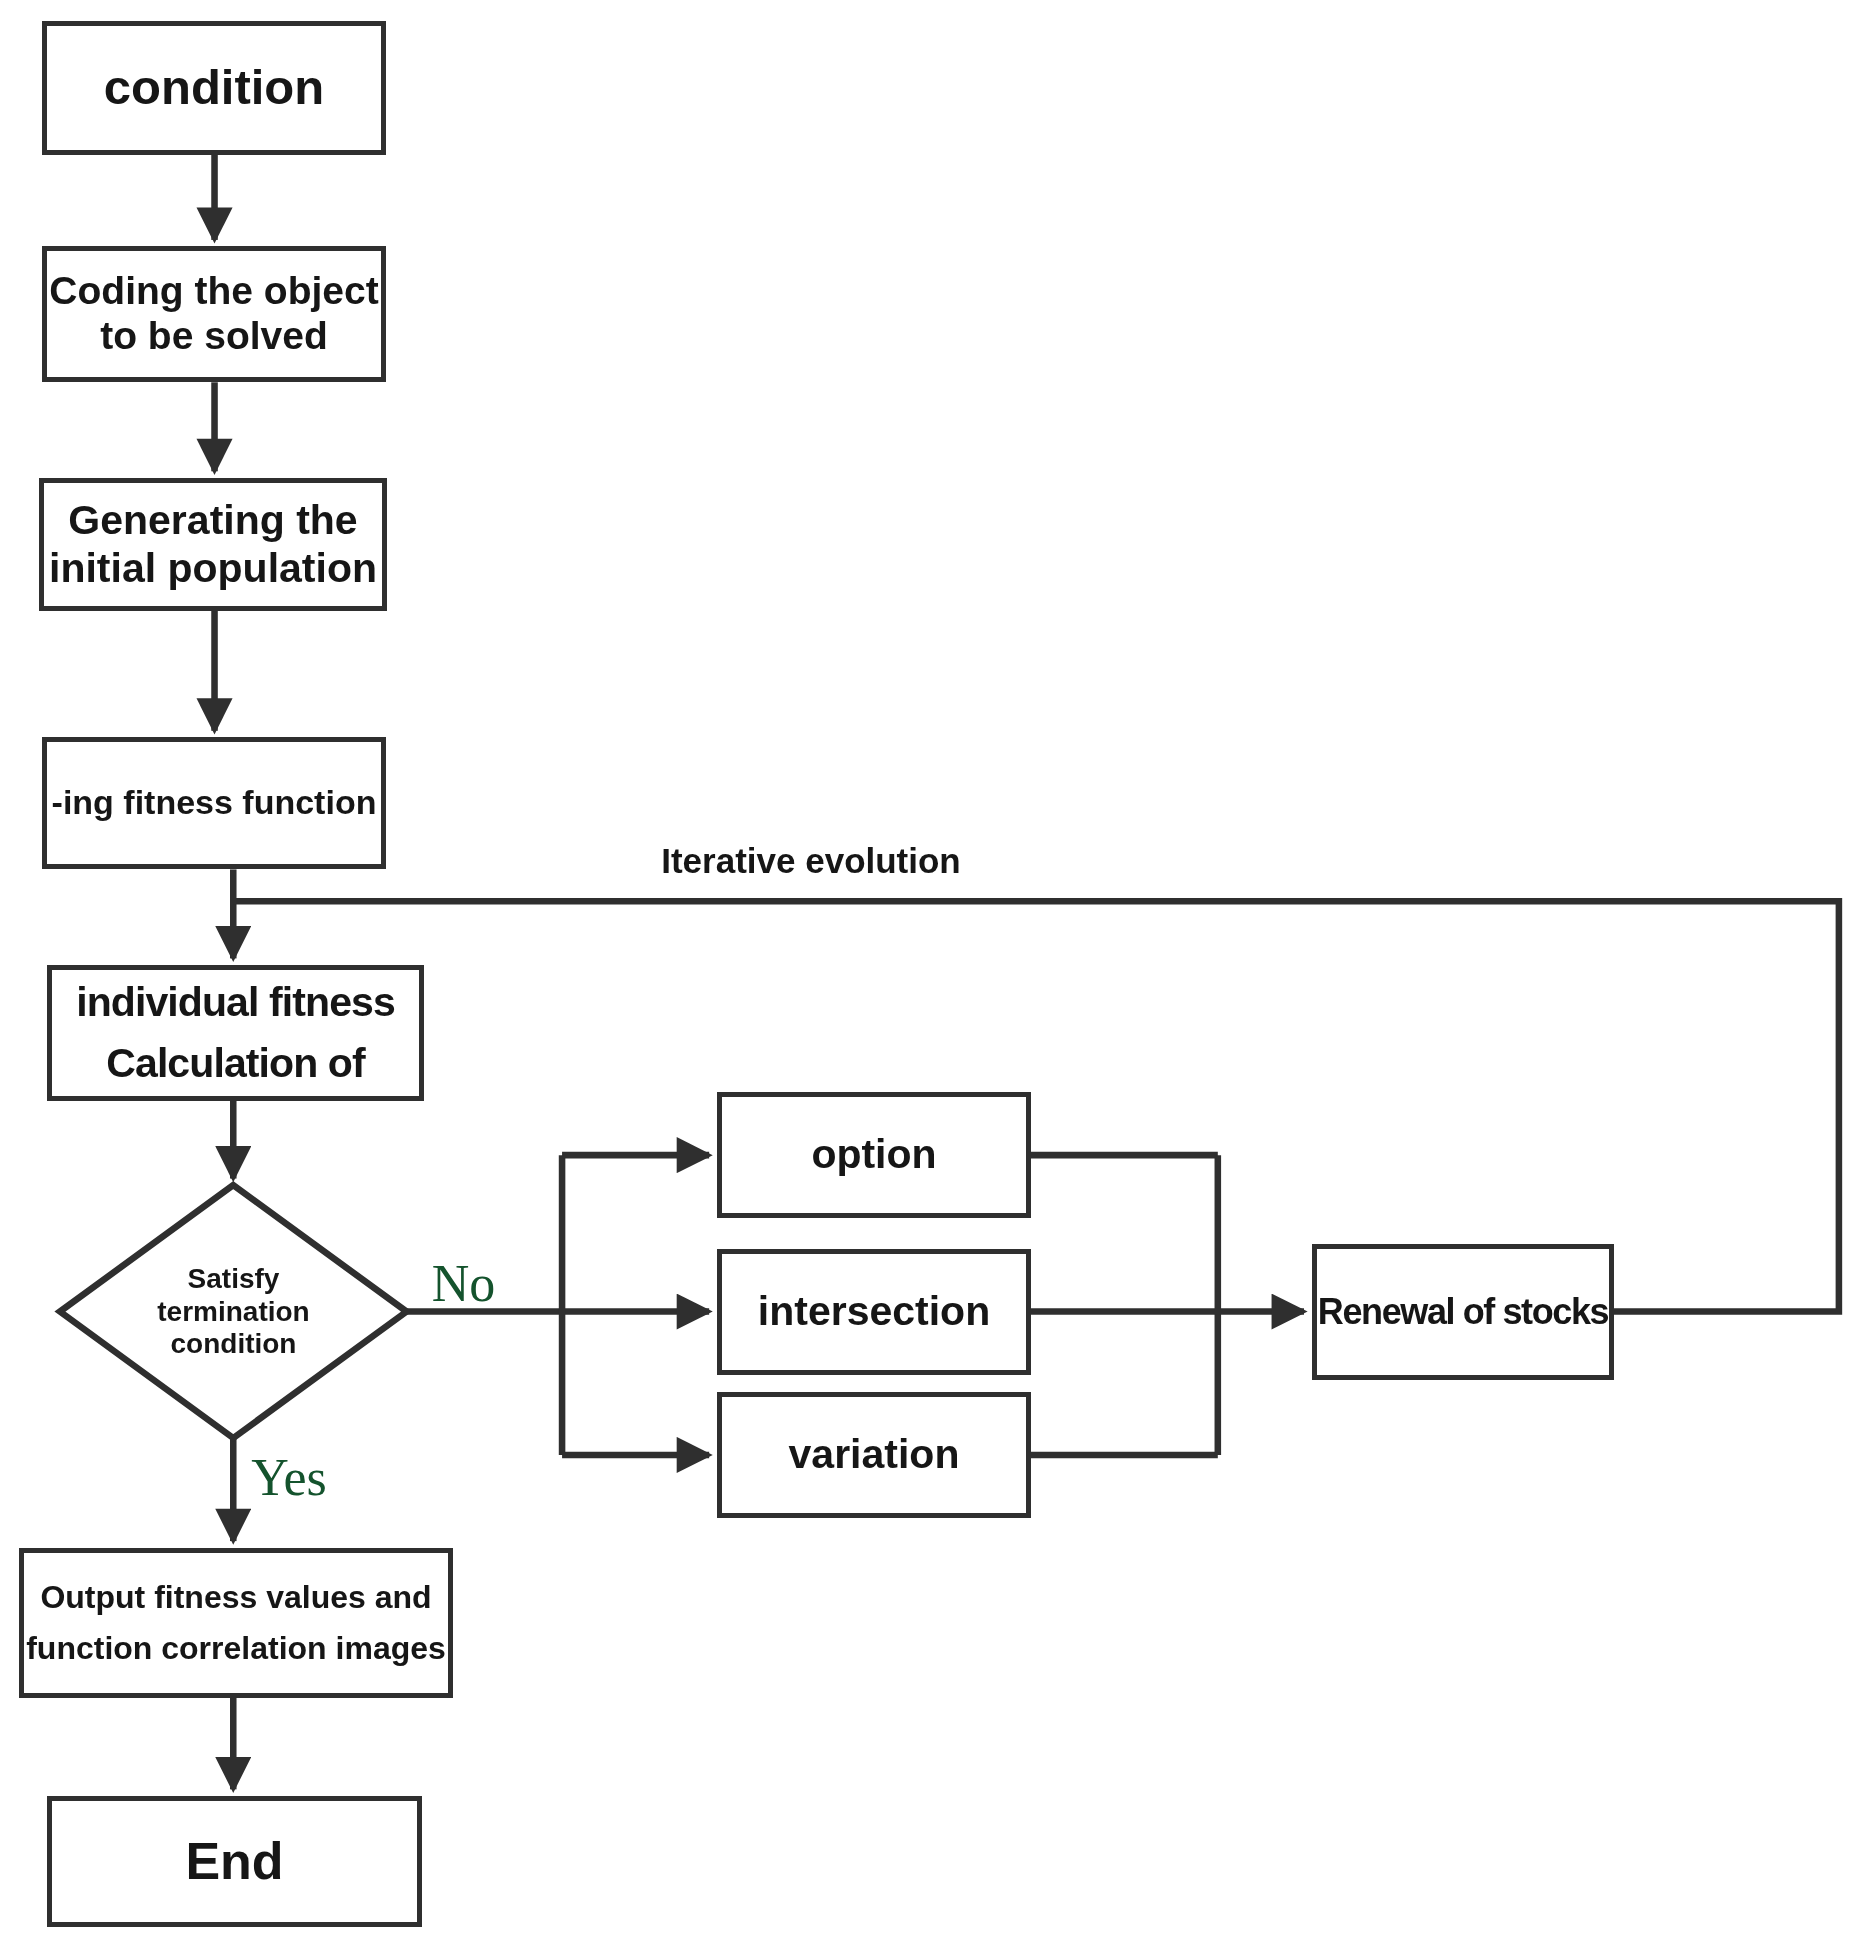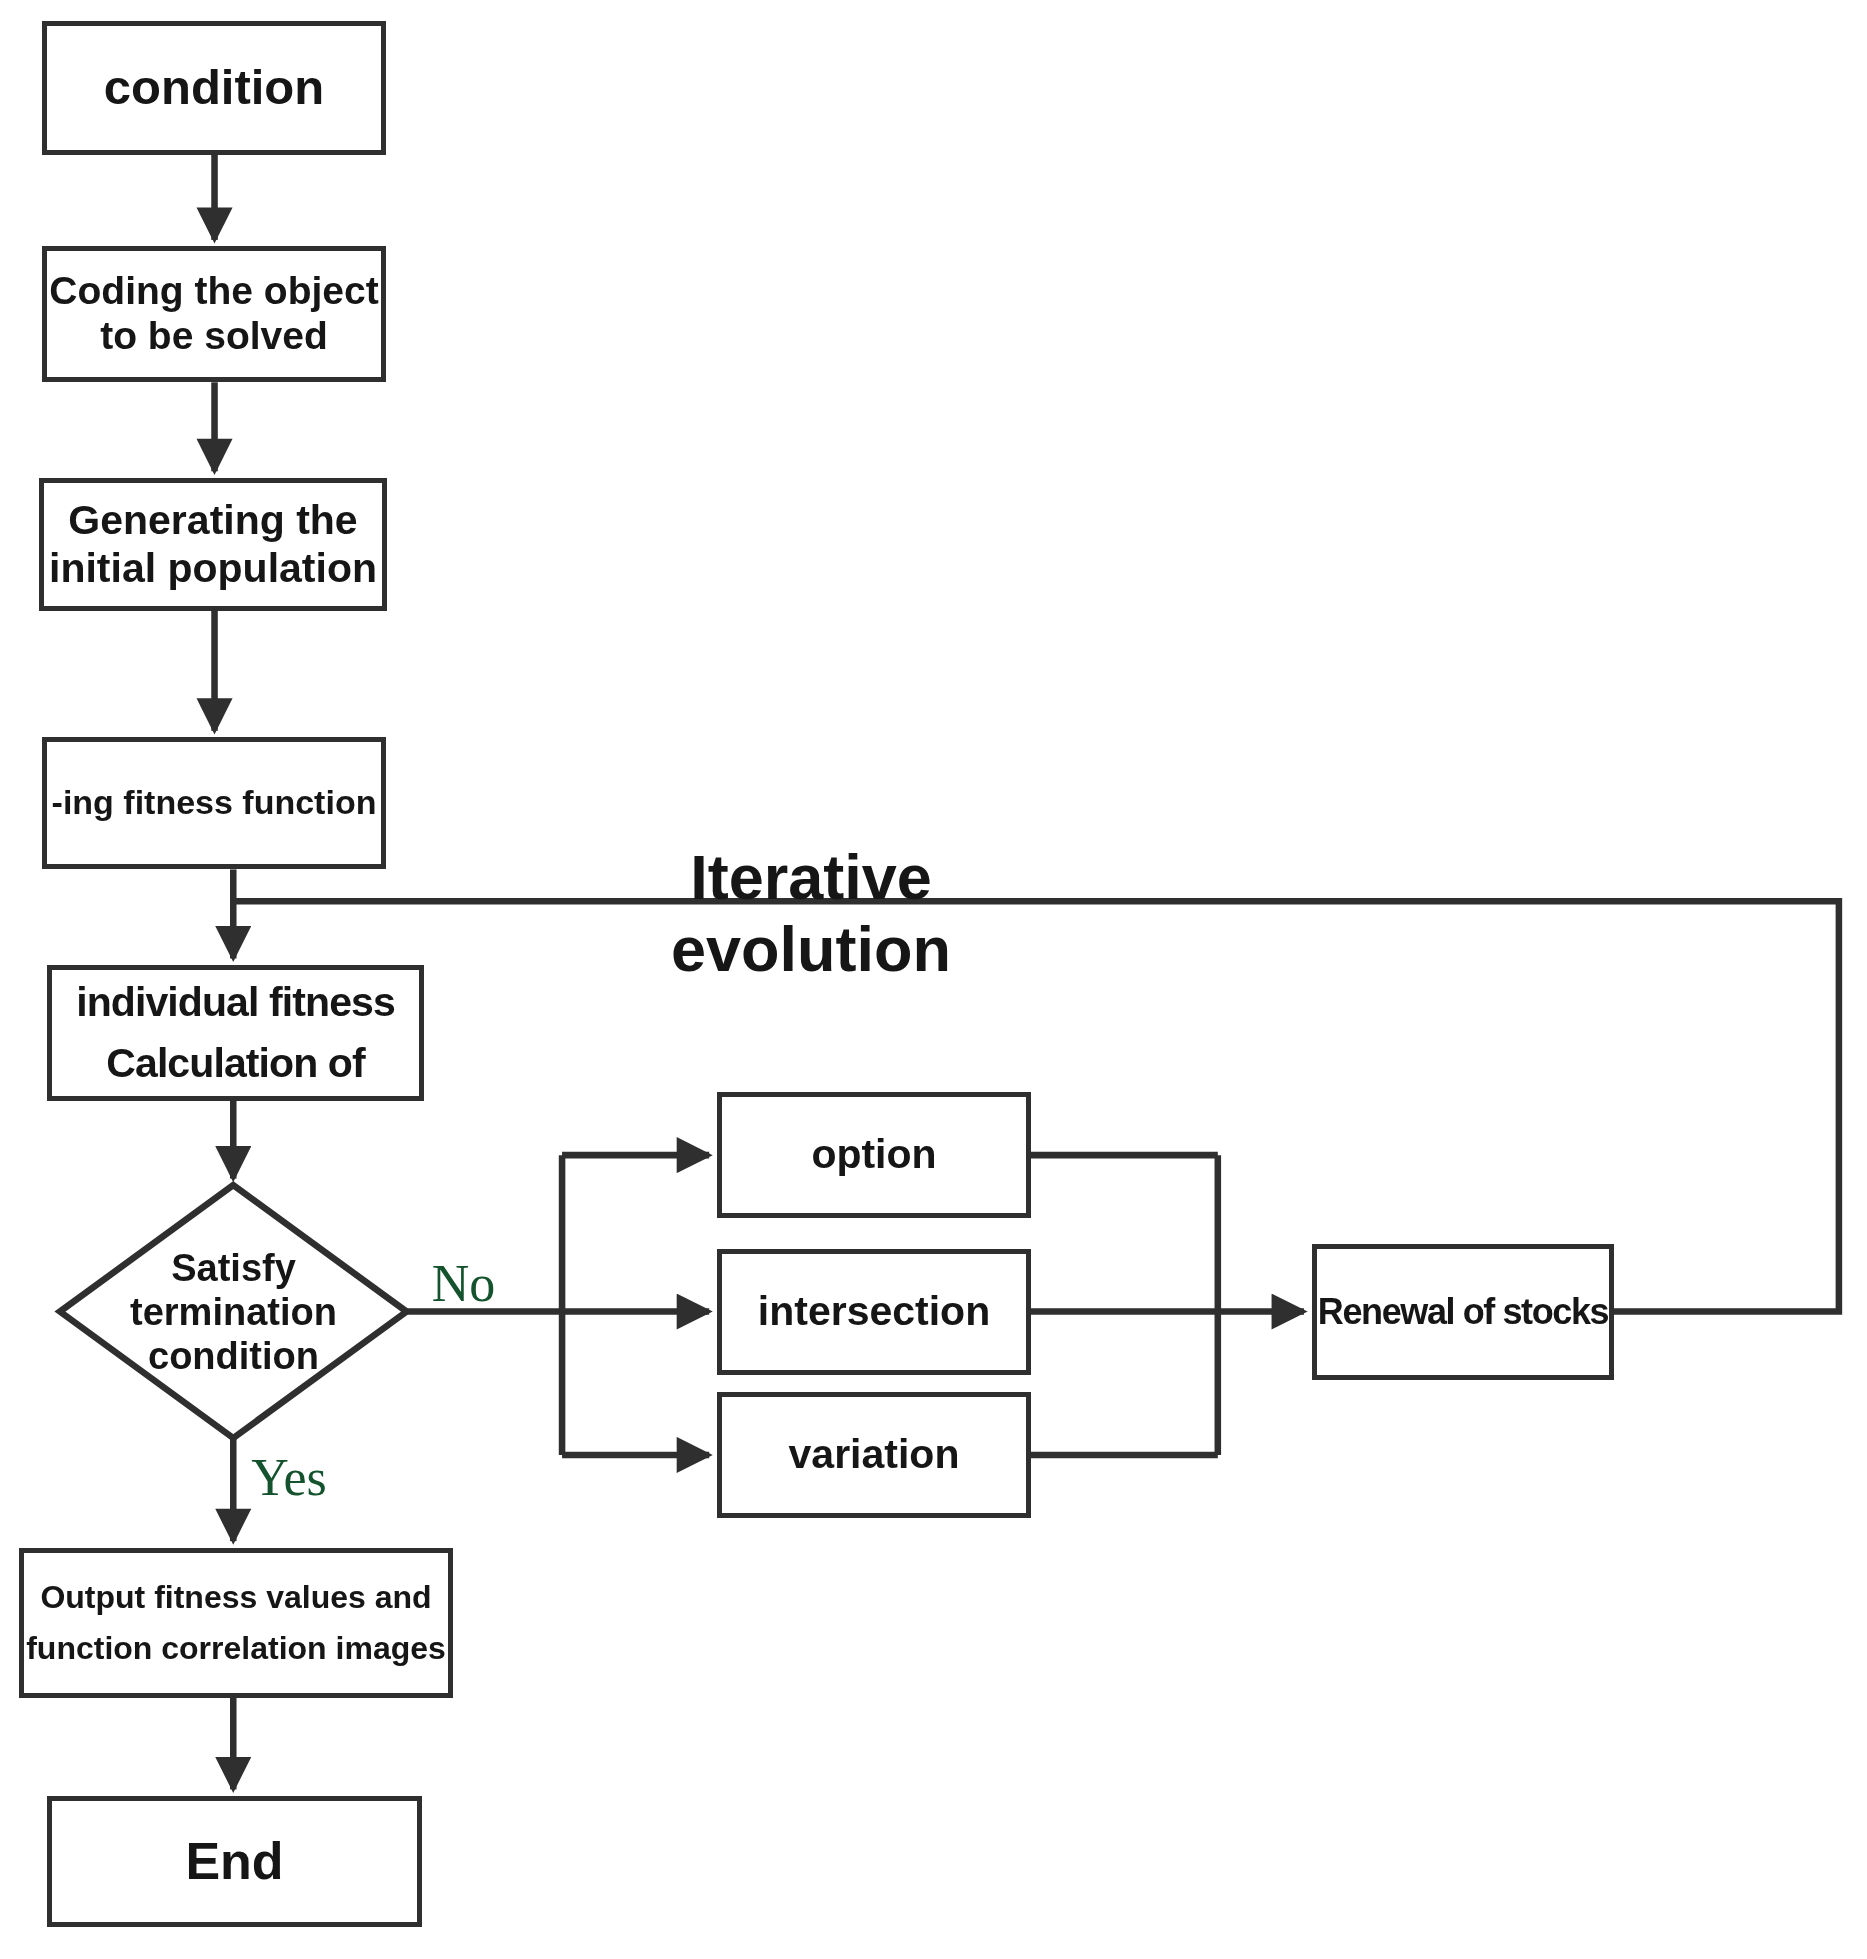--- a/index.html
+++ b/index.html
@@ -16,23 +16,23 @@
   .n-design{left:42px;top:737px;width:344px;height:132px;font-size:34px;line-height:1.22;}
   .n-calculation{left:47px;top:965px;width:377px;height:136px;font-size:41px;line-height:1.5;letter-spacing:-0.9px;}
   .n-output{left:19px;top:1548px;width:434px;height:150px;font-size:32px;line-height:1.6;}
   .n-end{left:47px;top:1796px;width:375px;height:131px;font-size:52px;}
   .n-option{left:717px;top:1092px;width:314px;height:126px;font-size:41px;}
   .n-intersection{left:717px;top:1249px;width:314px;height:126px;font-size:41px;}
   .n-variation{left:717px;top:1392px;width:314px;height:126px;font-size:41px;}
   .n-renewal{left:1312px;top:1244px;width:302px;height:136px;font-size:36px;letter-spacing:-1.4px;}
   .decision-text{position:absolute;left:74px;top:1209px;width:319px;height:206px;
         display:flex;flex-direction:column;align-items:center;justify-content:center;
-        font-weight:bold;font-size:38px;line-height:1.16;text-align:center;}
+        font-weight:bold;font-size:28px;line-height:1.16;text-align:center;}
   .loop-label{position:absolute;left:577px;top:841px;width:468px;height:58px;
-        font-weight:bold;font-size:63px;text-align:center;}
+        font-weight:bold;font-size:35px;text-align:center;}
   .branch-label{position:absolute;font-family:"Liberation Serif",serif;font-size:52px;
         color:#14532d;text-align:center;}
   .l-no{left:412px;top:1254px;width:103px;height:56px;}
   .l-yes{left:228px;top:1448px;width:122px;height:56px;}
 </style>
 </head>
 <body>
 
 <div class="stage">
 

